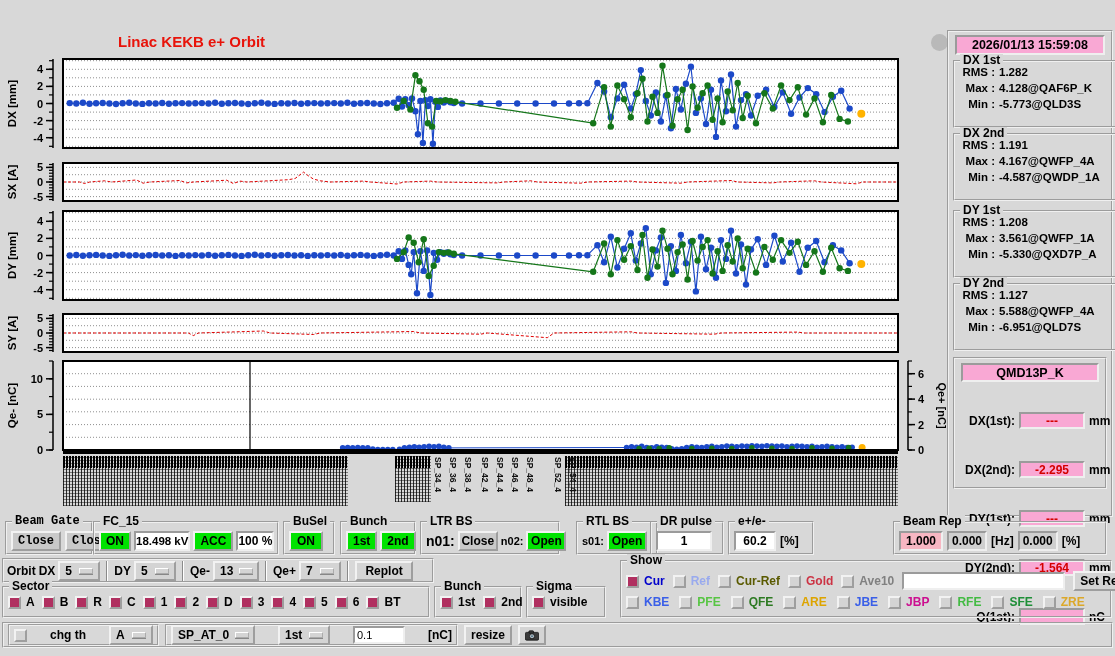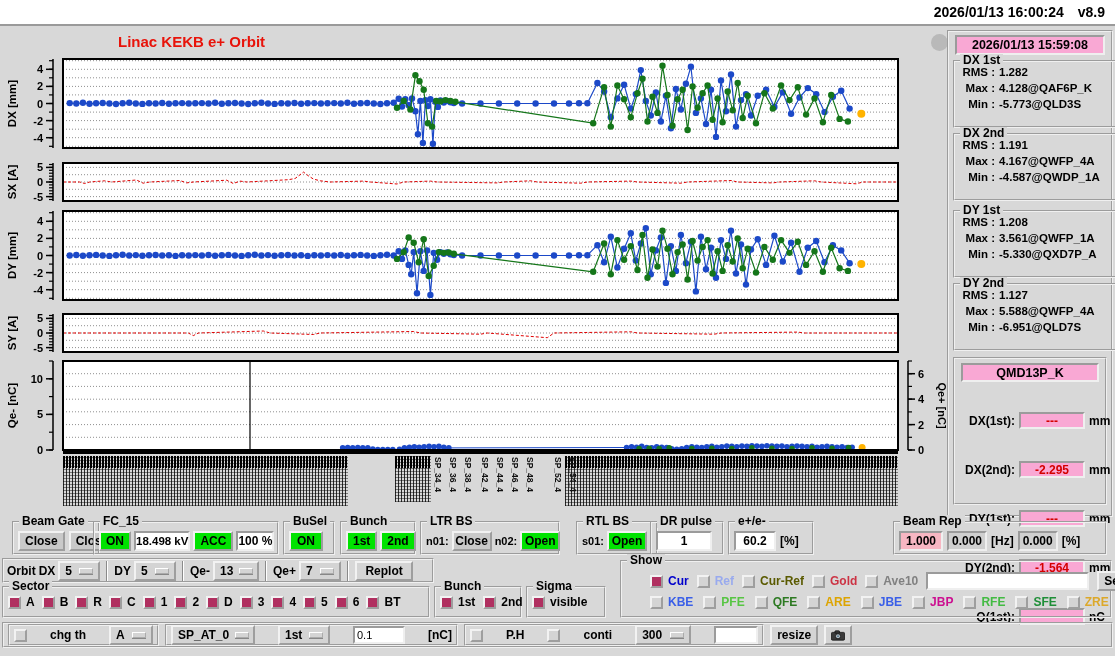--- a/index.html
+++ b/index.html
@@ -19,21 +19,21 @@
   #lamp{position:absolute;left:931px;top:34px;width:17px;height:17px;border-radius:50%;background:#b9b9b9;}
   
   #rightcol{position:absolute;left:947px;top:30px;width:166px;height:487px;border:2px groove #f0f0f0;box-sizing:border-box;}
   .sunken{border:2px inset #efefef;background:#f9a8d4;box-sizing:border-box;}
   #data-time{position:absolute;left:6px;top:3px;width:150px;height:20px;display:flex;align-items:center;justify-content:center;
              font-weight:bold;font-size:12.5px;}
   .statbox{position:absolute;left:4px;width:172px;height:68px;border:2px groove #f0f0f0;box-sizing:border-box;}
   .gbt{position:absolute;top:-8px;left:5px;background:var(--bg);padding:0 3px;font-weight:bold;font-size:12px;line-height:13px;white-space:nowrap;}
   .statrow{display:flex;font-weight:bold;font-size:11.5px;margin:4px 0 0 4px;white-space:nowrap;}
   .statrow .k{width:36px;text-align:right;margin-right:4px;flex:none;}
-  #qmdbox{position:absolute;left:4px;top:325px;width:154px;height:148px;border:2px groove #f0f0f0;box-sizing:border-box;}
+  #qmdbox{position:absolute;left:4px;top:325px;width:154px;height:132px;border:2px groove #f0f0f0;box-sizing:border-box;}
   #qmd-title{margin:4px auto 2px auto;width:138px;height:19px;display:flex;align-items:center;justify-content:center;
              font-weight:bold;font-size:12.5px;}
   .qmdrow{display:flex;align-items:center;height:21px;margin-left:2px;margin-top:28px;}
   .qmdrow .lbl{width:58px;text-align:right;font-weight:bold;font-size:12px;flex:none;}
   .qmdrow .val{width:66px;height:17px;margin:0 4px;display:flex;align-items:center;justify-content:center;
                color:var(--val-red);font-weight:bold;font-size:12px;flex:none;}
   .qmdrow .unit{font-weight:bold;font-size:12px;}
   
   #charts svg{position:absolute;left:0;overflow:visible;}
   #xaxis-line{position:absolute;left:63px;top:451px;width:835px;height:3px;background:#000;}
@@ -63,32 +63,28 @@
   .check{width:13px;height:13px;box-sizing:border-box;border:2px outset #f2f2f2;background:var(--btngray);flex:none;}
   .check.on{background:var(--check);}
   .ck-item{display:inline-flex;align-items:center;gap:5px;}
   .ck-label{font-weight:bold;font-size:12px;white-space:nowrap;}
   .vsep{width:0;height:20px;border-left:1px solid #8a8a8a;border-right:1px solid #fff;margin:0 3px;flex:none;}
   
   #statusbar{position:absolute;left:2px;top:622px;width:1111px;height:26px;border:2px groove #f0f0f0;
              box-sizing:border-box;display:flex;align-items:center;padding:0 4px;gap:6px;}
   #status-msg{flex:1;color:var(--status-green);font-weight:bold;font-size:12px;}
   .sbgroup{display:flex;align-items:center;gap:23px;height:22px;border:2px groove #f0f0f0;box-sizing:border-box;padding:0 4px;}
-  #show-row1,#show-row2{display:flex;align-items:center;gap:8px;padding:2px 4px;margin-left:24px;}
+  #show-row1,#show-row2{display:flex;align-items:center;gap:8px;padding:2px 4px;}
   #show-row1{padding-top:9px;}
 </style>
 </head>
 <body style="--green: #00e300; --check: #b03060; --pink: #f7b6c2; --title-red: #e8130a; --val-red: #d40000; --status-green: #006600;">
 
 <div id="app">
 
-  <div id="topbar">
-    <span>2026/01/13 16:00:24</span>
-    <span>v8.9</span>
-  </div>
 
   <div id="plot-title">Linac KEKB e+ Orbit</div>
   <div id="lamp"></div>
 
   <div id="charts">
       <svg width="960" height="95" style="top:59px">
         <rect x="63" y="0" width="835" height="89" fill="#ffffff"></rect>
         <line x1="63" y1="87.3" x2="898" y2="87.3" stroke="#8f8f8f" stroke-width="1" stroke-dasharray="1 2"></line>
         <line x1="63" y1="78.7" x2="898" y2="78.7" stroke="#8f8f8f" stroke-width="1" stroke-dasharray="1 2"></line>
         <line x1="63" y1="70.2" x2="898" y2="70.2" stroke="#8f8f8f" stroke-width="1" stroke-dasharray="1 2"></line>
@@ -837,21 +833,21 @@
           </div>
           <div class="qmdrow">
             <span class="lbl">Q(2nd):</span>
             <span class="val sunken">0.075</span>
             <span class="unit">nC</span>
           </div>
         </div>
     </div>
   </div>
 
-  <div class="gb" style="left:12px;top:521px;width:88px;height:34px;">
+  <div class="gb" style="left:5px;top:521px;width:88px;height:34px;font-family:Liberation Mono, monospace;">
     <span class="gbt">Beam Gate</span>
     <div class="row">
       <span class="btn gray">Close</span>
       <span class="btn gray">Close</span>
     </div>
   </div>
 
   <div class="gb" style="left:93px;top:521px;width:186px;height:34px;">
     <span class="gbt">FC_15</span>
     <div class="row" style="gap:3px;">
@@ -873,21 +869,21 @@
     <span class="gbt">Bunch</span>
     <div class="row" style="gap:3px;">
       <span class="btn green">1st</span>
       <span class="btn green">2nd</span>
     </div>
   </div>
 
   <div class="gb" style="left:420px;top:521px;width:140px;height:34px;">
     <span class="gbt">LTR BS</span>
     <div class="row" style="gap:3px;">
-      <span class="slab" style="font-size:11px;">n01:</span>
+      <span class="slab" style="font-size:14px;">n01:</span>
       <span class="btn gray" style="width:40px;">Close</span>
       <span class="slab" style="font-size:11px;">n02:</span>
       <span class="btn green" style="width:40px;">Open</span>
     </div>
   </div>
 
   <div class="gb" style="left:564px;top:521px;width:82px;height:34px;margin-left:12px;">
     <span class="gbt">RTL BS</span>
     <div class="row" style="gap:3px;">
       <span class="slab" style="font-size:11px;">s01:</span>
@@ -1111,31 +1107,20 @@
       <span class="opt" style="width:84px;">
           <span>SP_AT_0</span>
           <span class="ind"></span>
         </span>
       <span class="opt" style="width:52px;">
           <span>1st</span>
           <span class="ind"></span>
         </span>
       <input class="fld" style="width: 52px; height: 18px; font-weight: normal; font-size: 11px;" value="0.1">
       <span class="slab">[nC]</span>
-    </span>
-    <span class="sbgroup">
-      <span class="check"></span>
-      <span class="ck-label">P.H</span>
-      <span class="check"></span>
-      <span class="ck-label">conti</span>
-      <span class="opt" style="width:56px;">
-          <span>300</span>
-          <span class="ind"></span>
-        </span>
-      <input class="fld" style="width: 44px; height: 18px; font-weight: normal;" value="">
     </span>
     <span class="btn">resize</span>
     <span class="btn" style="width:28px;">
       <svg width="18" height="13" viewBox="0 0 18 13">
         <rect x="0.5" y="2.5" width="17" height="10" rx="1.5" fill="#3a3a3a" stroke="#111"></rect>
         <rect x="5" y="0.5" width="6" height="3" rx="1" fill="#3a3a3a" stroke="#111"></rect>
         <circle cx="9" cy="7.5" r="3.2" fill="#b9c4cc" stroke="#111"></circle>
         <circle cx="9" cy="7.5" r="1.4" fill="#5a7a8a"></circle>
       </svg>
     </span>

